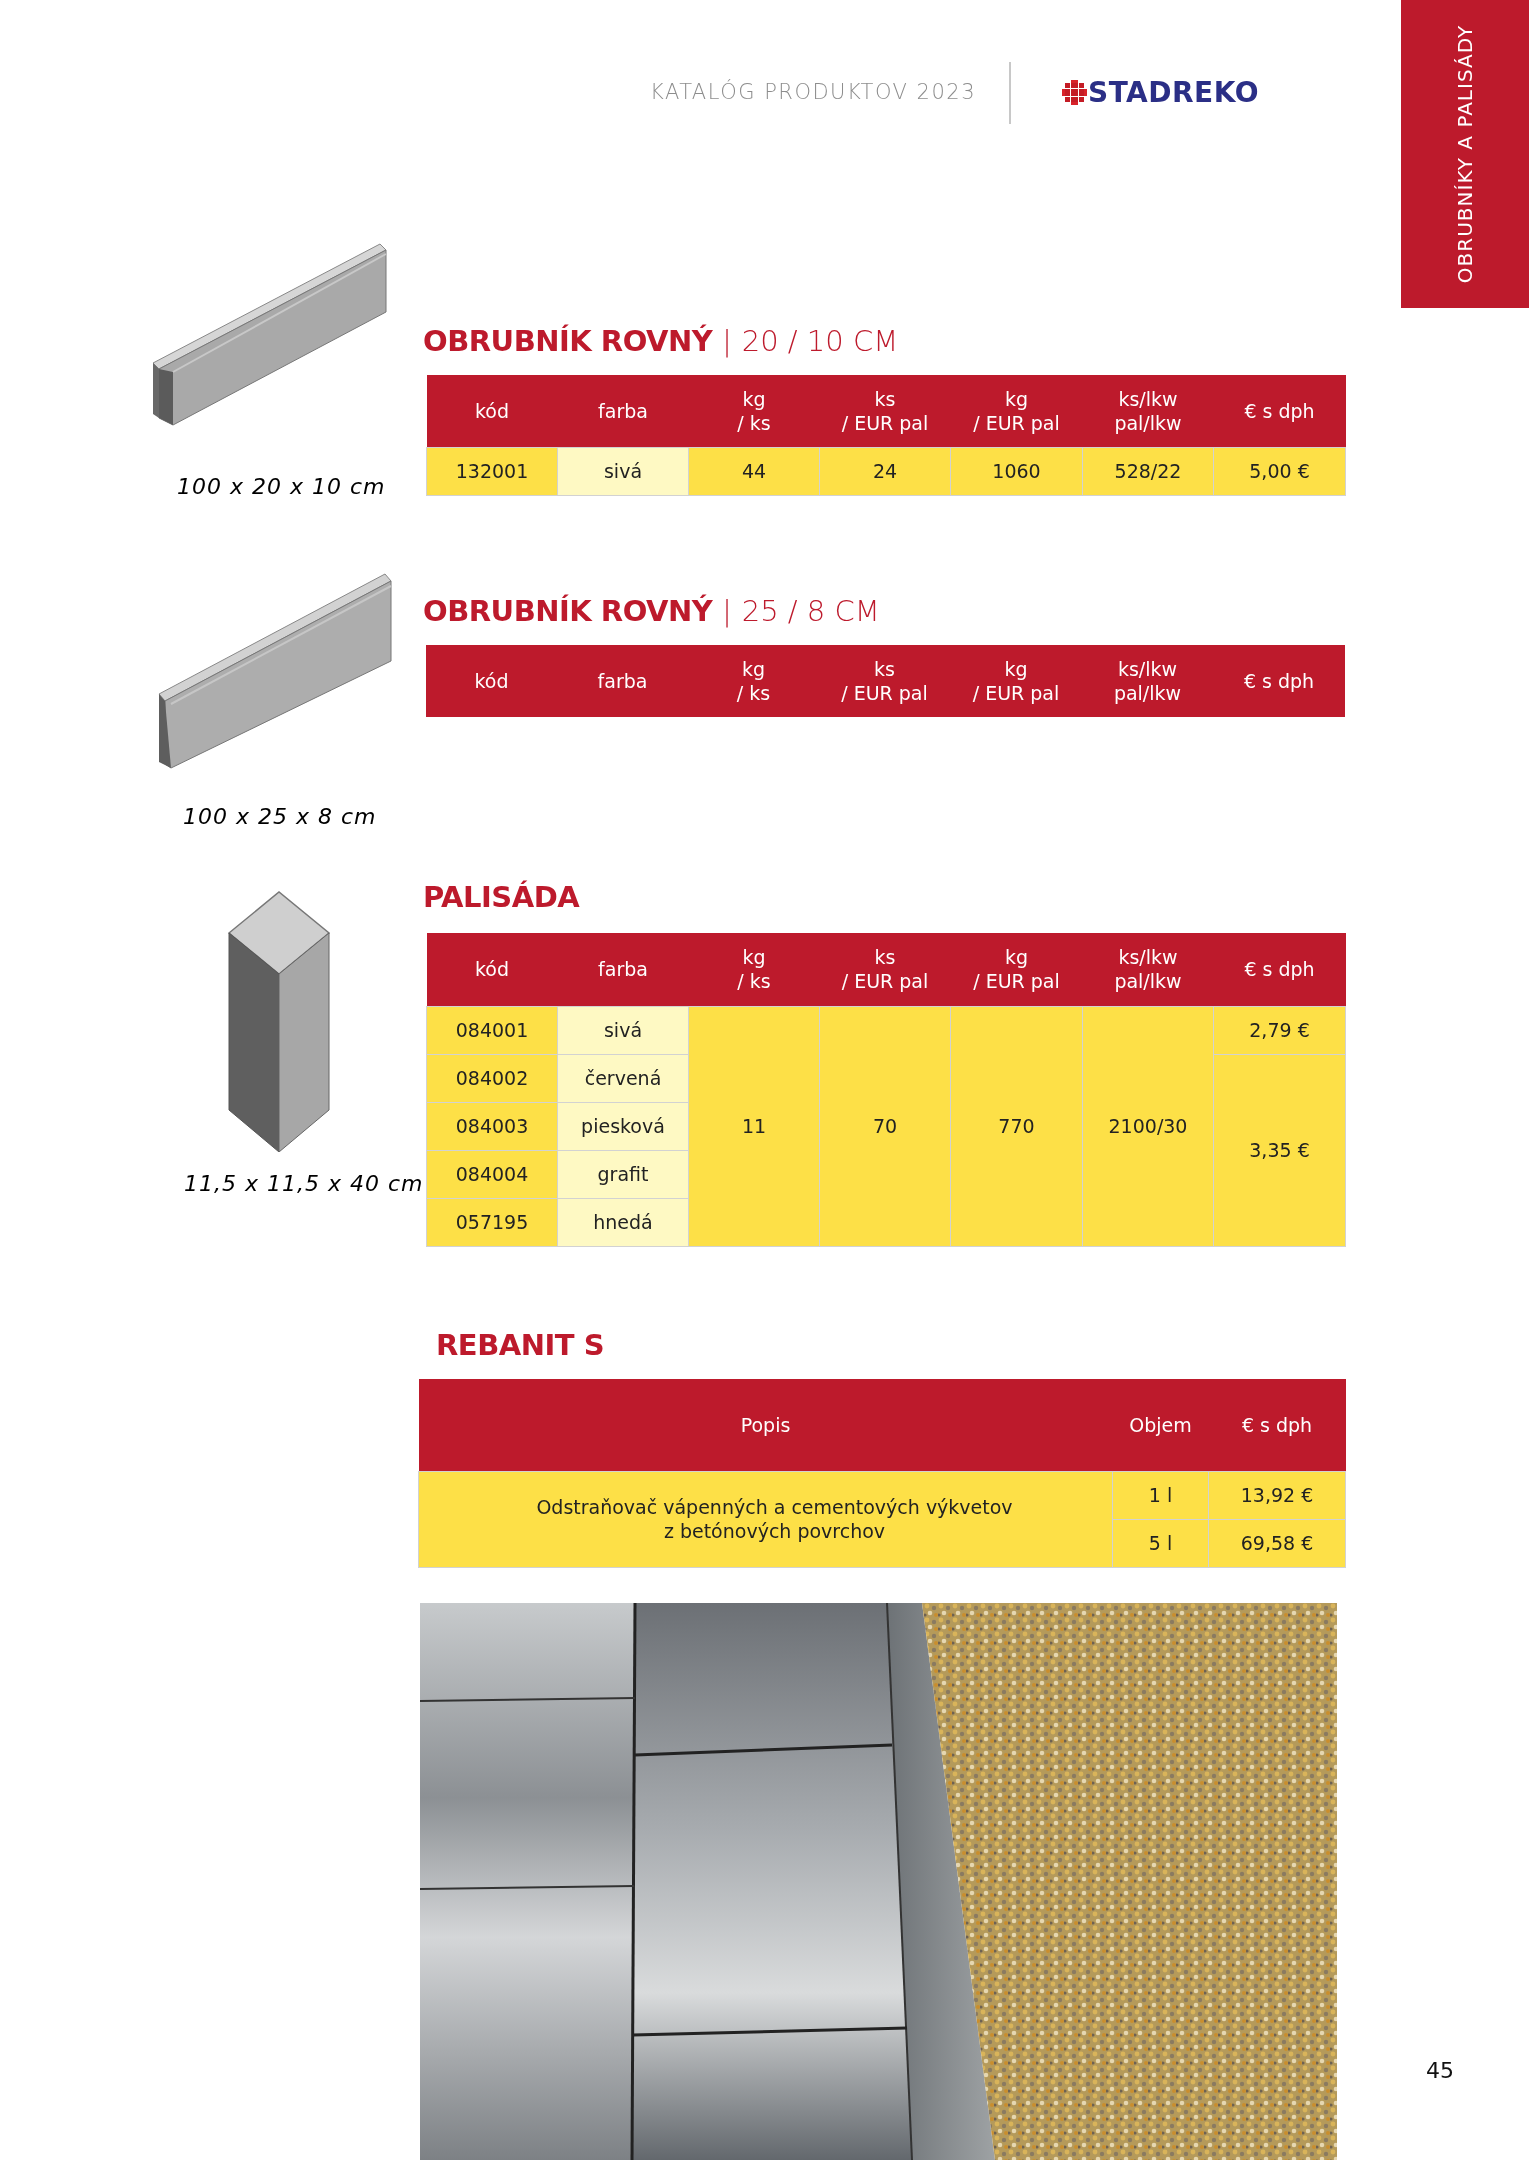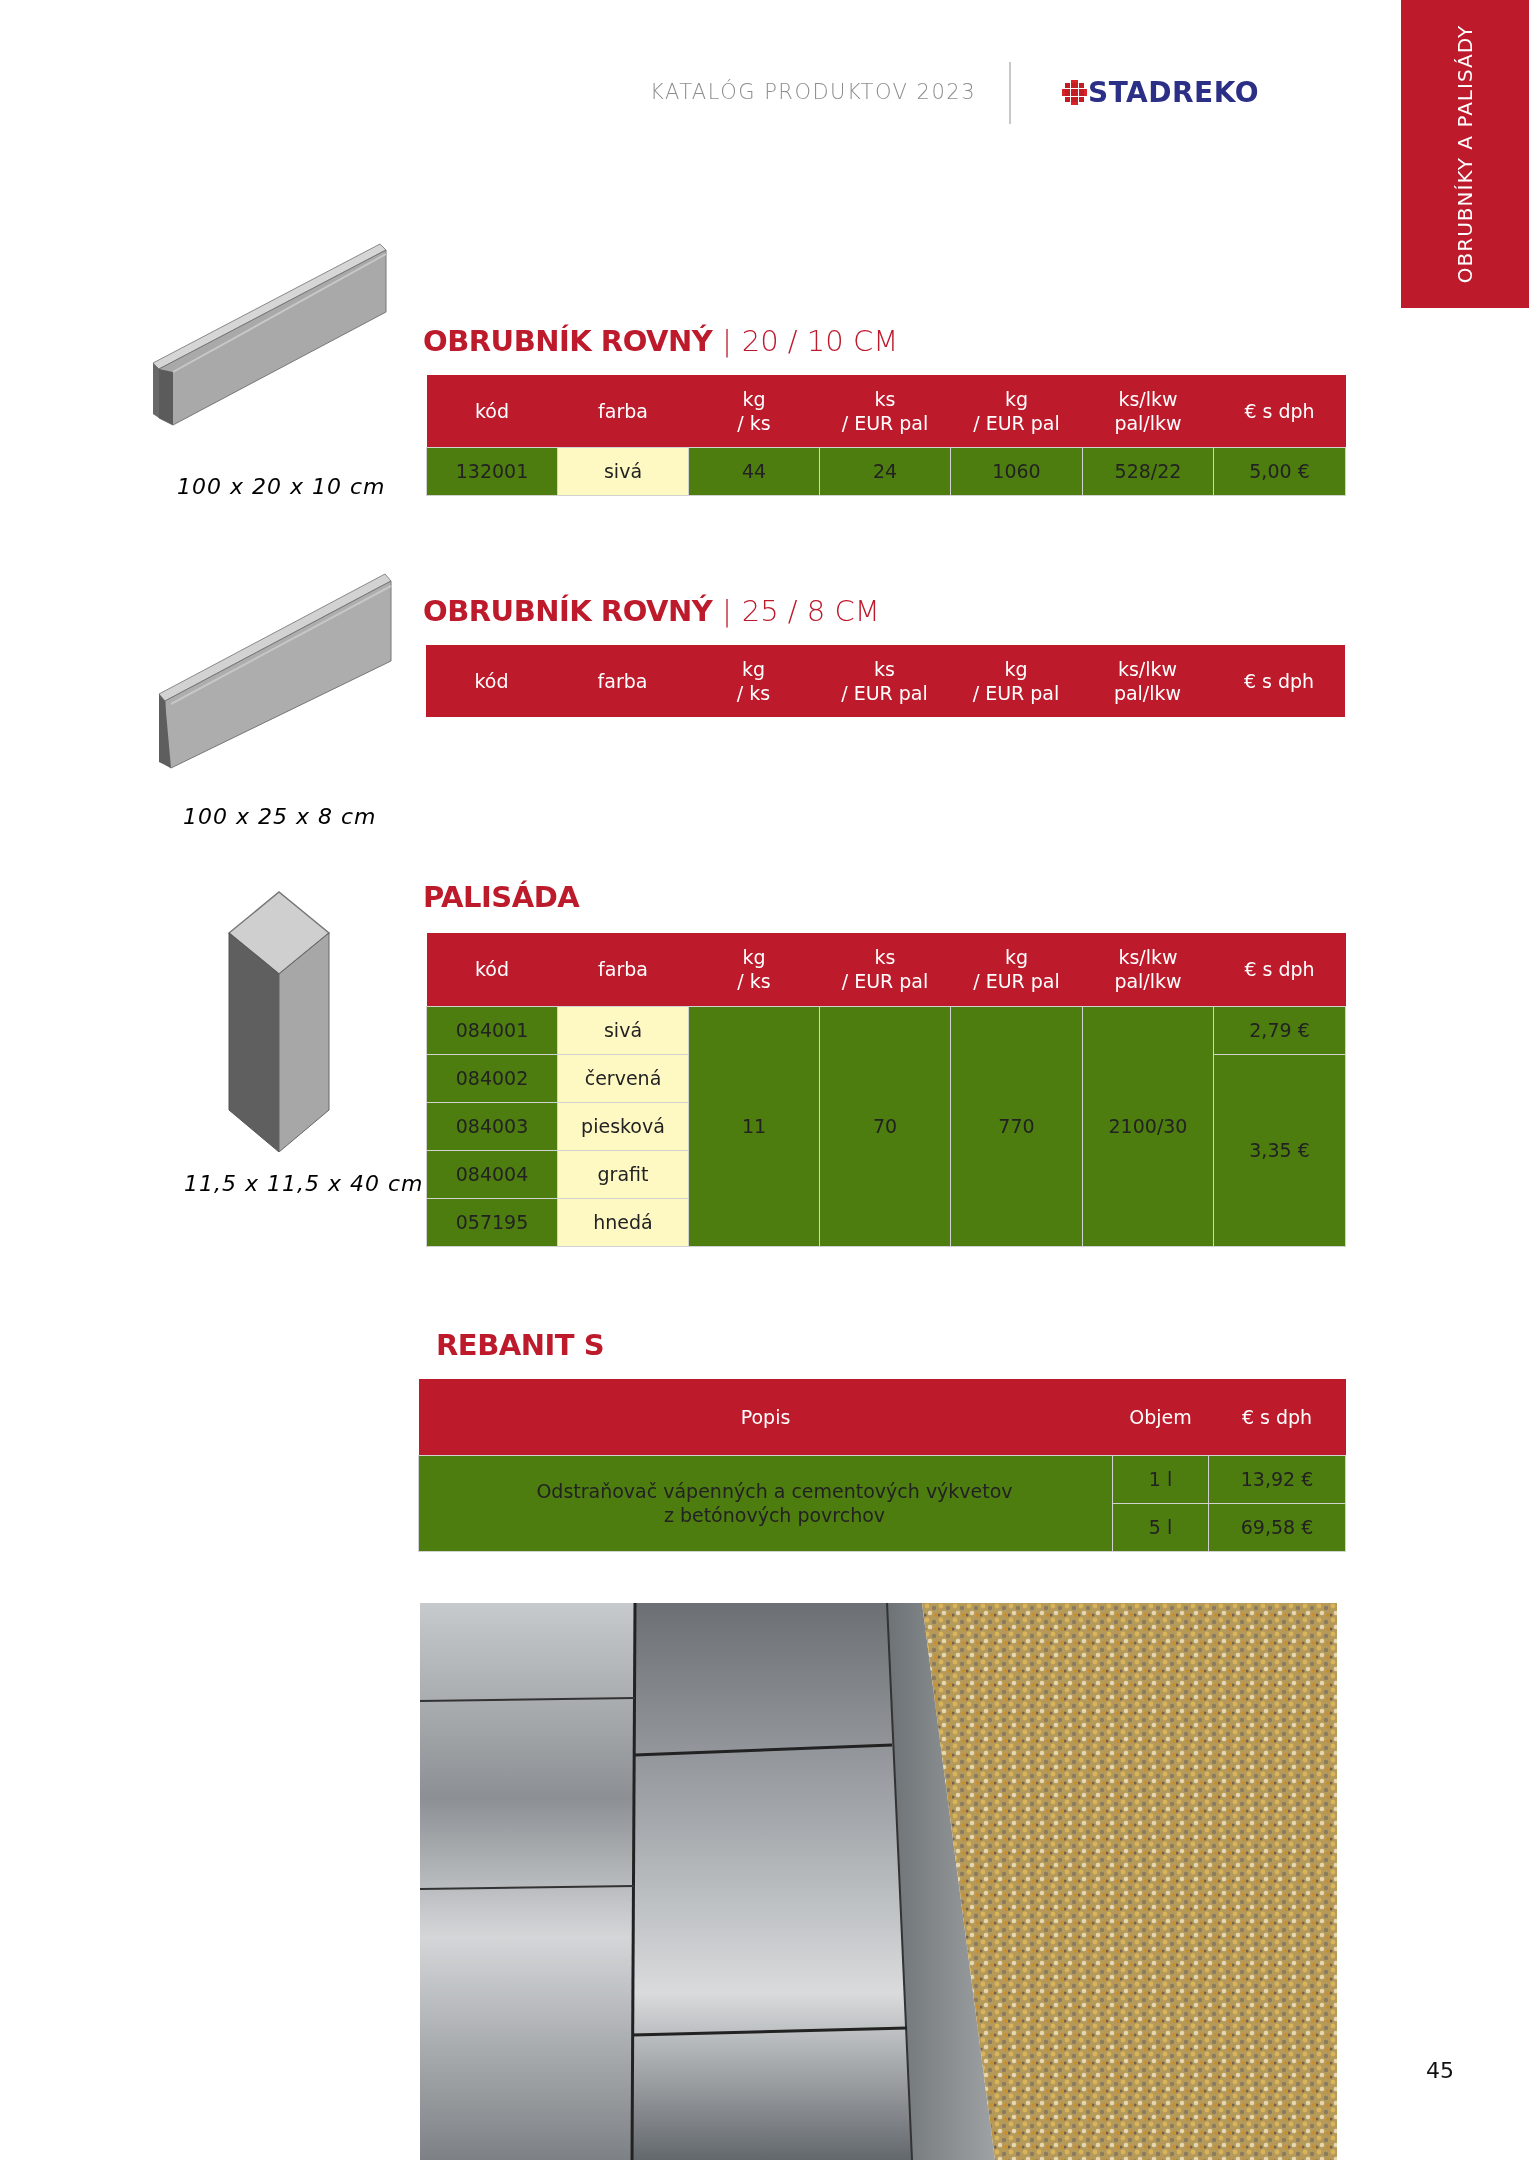--- a/index.html
+++ b/index.html
@@ -18,21 +18,21 @@
 
   .product-title { position: absolute; font-family: "DejaVu Sans", sans-serif; color: #bd1a2c; white-space: nowrap; }
   .product-title .name { font-weight: bold; font-size: 29px; letter-spacing: -0.5px; }
   .product-title .sep { font-size: 28px; margin: 0 10px; font-weight: 300; }
   .product-title .size { font-size: 29px; font-weight: 300; }
 
   .dims { position: absolute; font-style: italic; font-size: 22px; color: #000000; letter-spacing: 1px; font-family: "DejaVu Sans", sans-serif; font-weight: 300; white-space: nowrap; }
 
   table.spec { position: absolute; border-collapse: collapse; table-layout: fixed; font-family: "DejaVu Sans", sans-serif; }
   table.spec th { background: #bd1a2c; color: #fff; font-weight: normal; font-size: 19px; line-height: 24px; text-align: center; vertical-align: middle; }
-  table.spec td { font-size: 19px; color: #222; text-align: center; vertical-align: middle; border: 1.5px solid #d2d2d2; background: #4d7c0f; }
+  table.spec td { font-size: 19px; color: #222; text-align: center; vertical-align: middle; border: 1.5px solid #d2d2d2; background: #fde047; }
   table.spec td.gray { background: #fef9c3; }
   table.spec td.left { text-align: center; padding-left: 18px; line-height: 24px; }
 
   .photo { position: absolute; left: 420px; top: 1603px; width: 917px; height: 557px; overflow: hidden; }
   .page-number { position: absolute; left: 1426px; top: 2058px; font-size: 22px; color: #111; font-family: "DejaVu Sans", sans-serif; }
 </style>
 </head>
 <body>
 
 <div class="catalog-title">KATALÓG PRODUKTOV 2023</div>
@@ -198,21 +198,21 @@
   <span class="name">REBANIT S</span>
 </div>
 
 <table class="spec" style="left:418px;top:1379px;width:927px;">
   <colgroup>
       <col style="width:694px">
       <col style="width:96px">
       <col style="width:137px">
     </colgroup>
   <tbody>
-      <tr style="height:76px;">
+      <tr style="height:92px;">
     <th>Popis</th>
     <th>Objem</th>
     <th>€ s dph</th>
   </tr>
   <tr style="height:48px;">
     <td rowspan="2" class="left"><span>Odstraňovač vápenných a cementových výkvetov</span><br><span>z betónových povrchov</span></td>
     <td>1 l</td>
     <td>13,92 €</td>
   </tr>
   <tr style="height:48px;">

